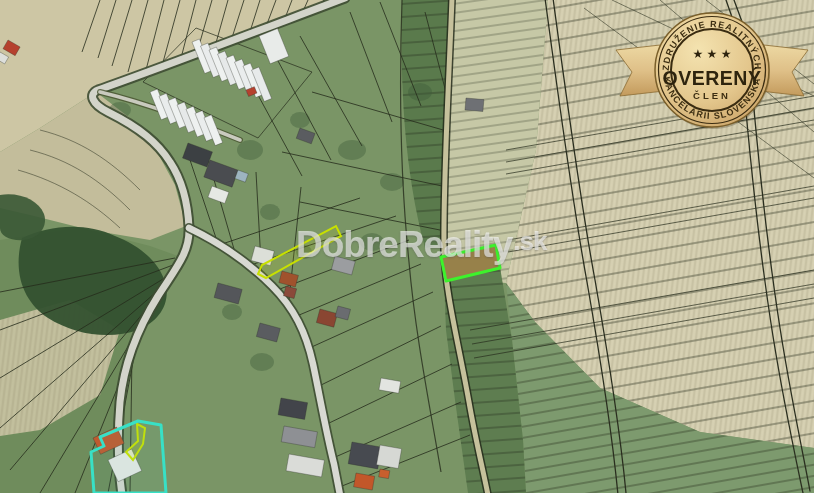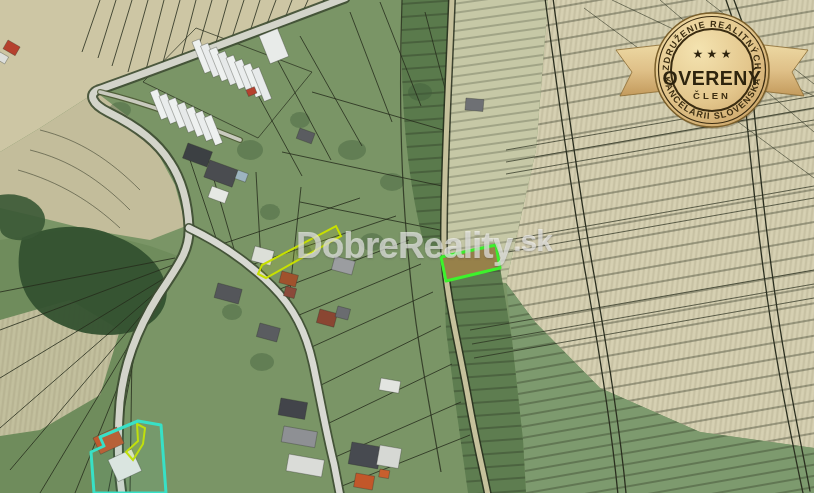--- a/index.html
+++ b/index.html
@@ -8,21 +8,21 @@
     font-family:"Liberation Sans",sans-serif;background:#7a9566;
   }
   svg.map{position:absolute;left:0;top:0;display:block;}
   .watermark{
     position:absolute;left:296px;top:224px;white-space:nowrap;
     font-weight:700;font-size:37px;letter-spacing:-1px;
     color:rgba(255,255,255,.52);
     text-shadow:0 1px 2px rgba(70,70,70,.35), 0 0 1px rgba(255,255,255,.25);
     pointer-events:none;user-select:none;
   }
-  .watermark .tld{font-size:30px;vertical-align:7px;margin-left:1px;}
+  .watermark .tld{font-size:26px;vertical-align:7px;margin-left:1px;}
   .badge{position:absolute;left:612px;top:0;width:200px;height:150px;}
   .badge text{font-family:"Liberation Sans",sans-serif;}
 </style>
 </head>
 <body>
 
 <div class="stage">
 
   <svg class="map" width="814" height="493" viewBox="0 0 814 493">
     <defs>

